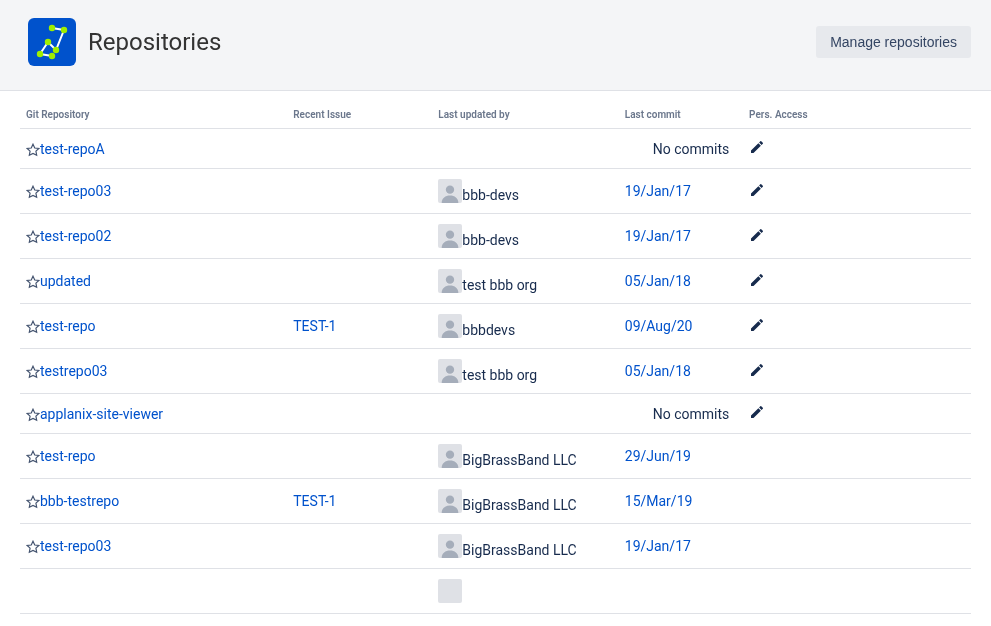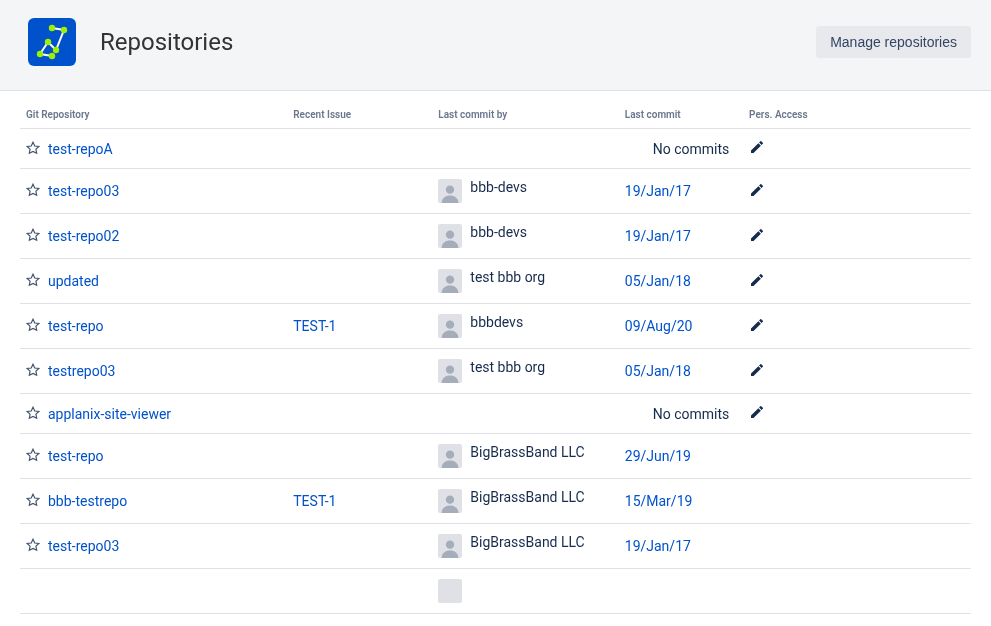--- a/index.html
+++ b/index.html
@@ -4,42 +4,42 @@
 <style>
   * { box-sizing: border-box; }
   html, body { margin: 0; padding: 0; font-family: -apple-system, BlinkMacSystemFont, "Segoe UI", Roboto, Arial, sans-serif; background: #fff; color: #172b4d; }
   .page { width: 991px; }
   .header-bar {
     display: flex; align-items: center; justify-content: space-between;
     padding: 18px 20px 24px 28px;
     border-bottom: 1px solid #dfe1e6;
     background: #f4f5f7;
   }
-  .title-wrap { display: flex; align-items: center; gap: 24px; }
+  .title-wrap { display: flex; align-items: center; gap: 12px; }
   .title-text { font-size: 24px; color: #333; }
   .manage-btn {
     background: #e7e9ed; border: none; border-radius: 3px;
     padding: 8px 14px; font-size: 14px; color: #344563; cursor: pointer; text-align: right;
   }
   .table-wrap { padding: 0 20px 20px 20px; }
   table { width: 100%; border-collapse: collapse; table-layout: fixed; }
   thead th {
     text-align: left; color: #6b778c; font-weight: 600; font-size: 10px;
     padding: 18px 6px 8px 6px; border-bottom: 1px solid #dfe1e6;
   }
   tbody td {
     padding: 10px 6px; border-bottom: 1px solid #dfe1e6; font-size: 14px;
     vertical-align: middle;
   }
   col.c-repo   { width: 258px; }
   col.c-issue  { width: 140px; }
   col.c-upd    { width: 180px; }
   col.c-commit { width: 120px; }
   col.c-access { width: 220px; }
-  .repo-cell, .user-cell { display: flex; align-items: flex-start; gap: 8px; }
+  .repo-cell, .user-cell { display: flex; align-items: flex-end; }
   .repo-link, .issue-link, .commit-link { color: #0052cc; text-decoration: none; cursor: pointer; }
   .no-commits { color: #172b4d; margin-left: 28px; }
   .star { width: 14px; height: 14px; flex: 0 0 14px; display: inline-flex; color: #42526e; cursor: pointer; }
   .avatar {
     width: 24px; height: 24px; flex: 0 0 24px; border-radius: 2px;
     background: #dfe1e6; display: inline-flex; align-items: flex-end; justify-content: center;
     overflow: hidden;
   }
   .avatar svg { width: 20px; height: 20px; color: #a5adba; }
   .edit { width: 16px; height: 16px; display: inline-flex; color: #172b4d; cursor: pointer; }
@@ -80,21 +80,21 @@
         <col class="c-repo">
           <col class="c-issue">
           <col class="c-upd">
           <col class="c-commit">
           <col class="c-access">
       </colgroup>
       <thead>
         <tr>
           <th>Git Repository</th>
           <th>Recent Issue</th>
-          <th>Last commit by</th>
+          <th>Last updated by</th>
           <th>Last commit</th>
           <th>Pers. Access</th>
         </tr>
       </thead>
       <tbody id="rows">
           <tr>
             <td>
               <div class="repo-cell">
                 <span class="star">
                   <svg viewBox="0 0 24 24" fill="none" stroke="currentColor" stroke-width="2">

